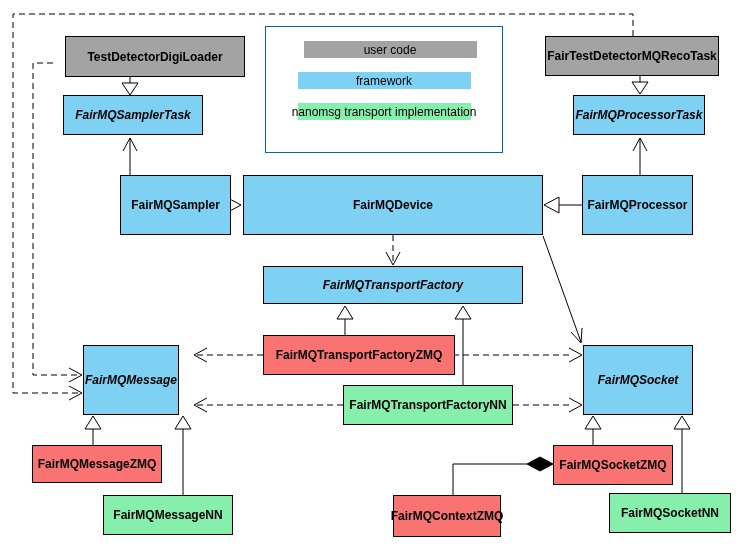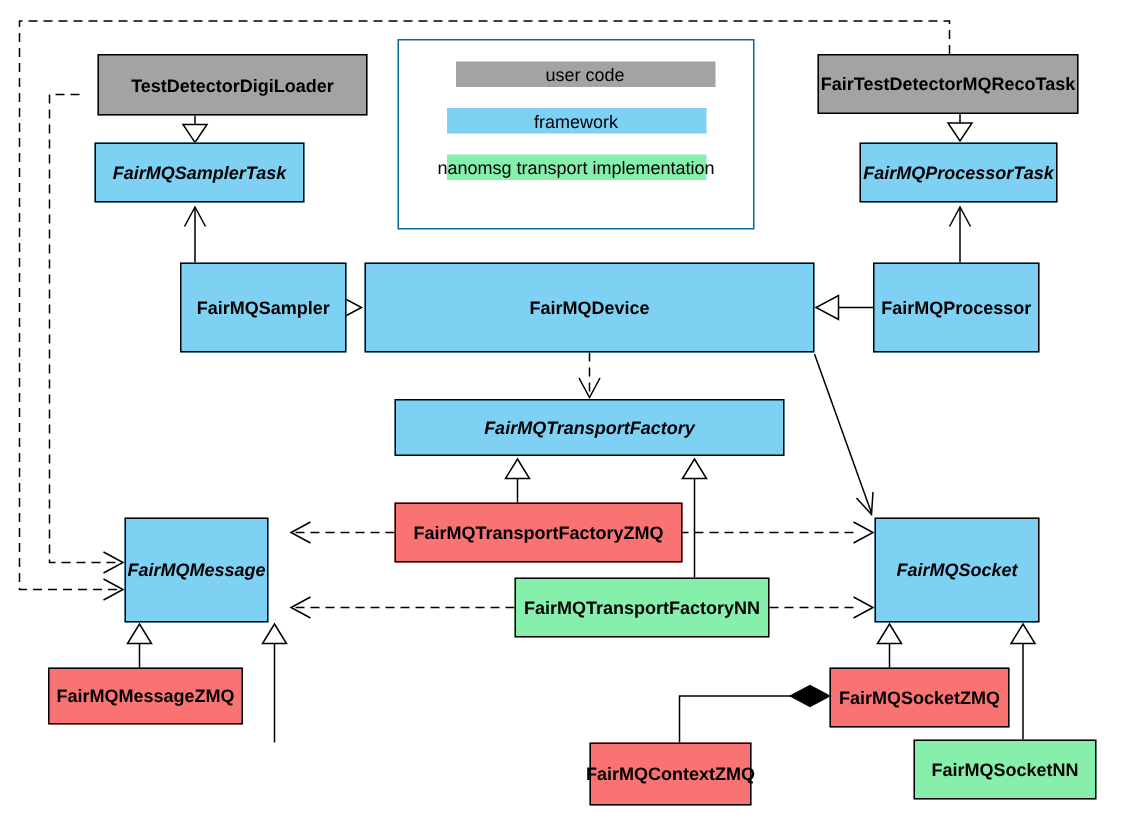--- a/index.html
+++ b/index.html
@@ -168,20 +168,21 @@
   <div class="node cat-zeromq" style="left:263px;top:335px;width:192px;height:40px;">FairMQTransportFactoryZMQ</div>
 
   <div class="node cat-nanomsg" style="left:343px;top:385px;width:170px;height:40px;">FairMQTransportFactoryNN</div>
 
   <div class="node cat-framework abstract" style="left:83px;top:345px;width:96px;height:70px;">FairMQMessage</div>
 
   <div class="node cat-framework abstract" style="left:583px;top:345px;width:110px;height:70px;">FairMQSocket</div>
 
   <div class="node cat-zeromq" style="left:32px;top:445px;width:130px;height:38px;">FairMQMessageZMQ</div>
 
+  <div class="node cat-nanomsg" style="left:103px;top:495px;width:130px;height:40px;">FairMQMessageNN</div>
 
   <div class="node cat-zeromq" style="left:553px;top:445px;width:120px;height:40px;">FairMQSocketZMQ</div>
 
   <div class="node cat-nanomsg" style="left:609px;top:493px;width:122px;height:40px;">FairMQSocketNN</div>
 
   <div class="node cat-zeromq" style="left:393px;top:495px;width:108px;height:42px;">FairMQContextZMQ</div>
 
 </div>
 
 </body></html>

